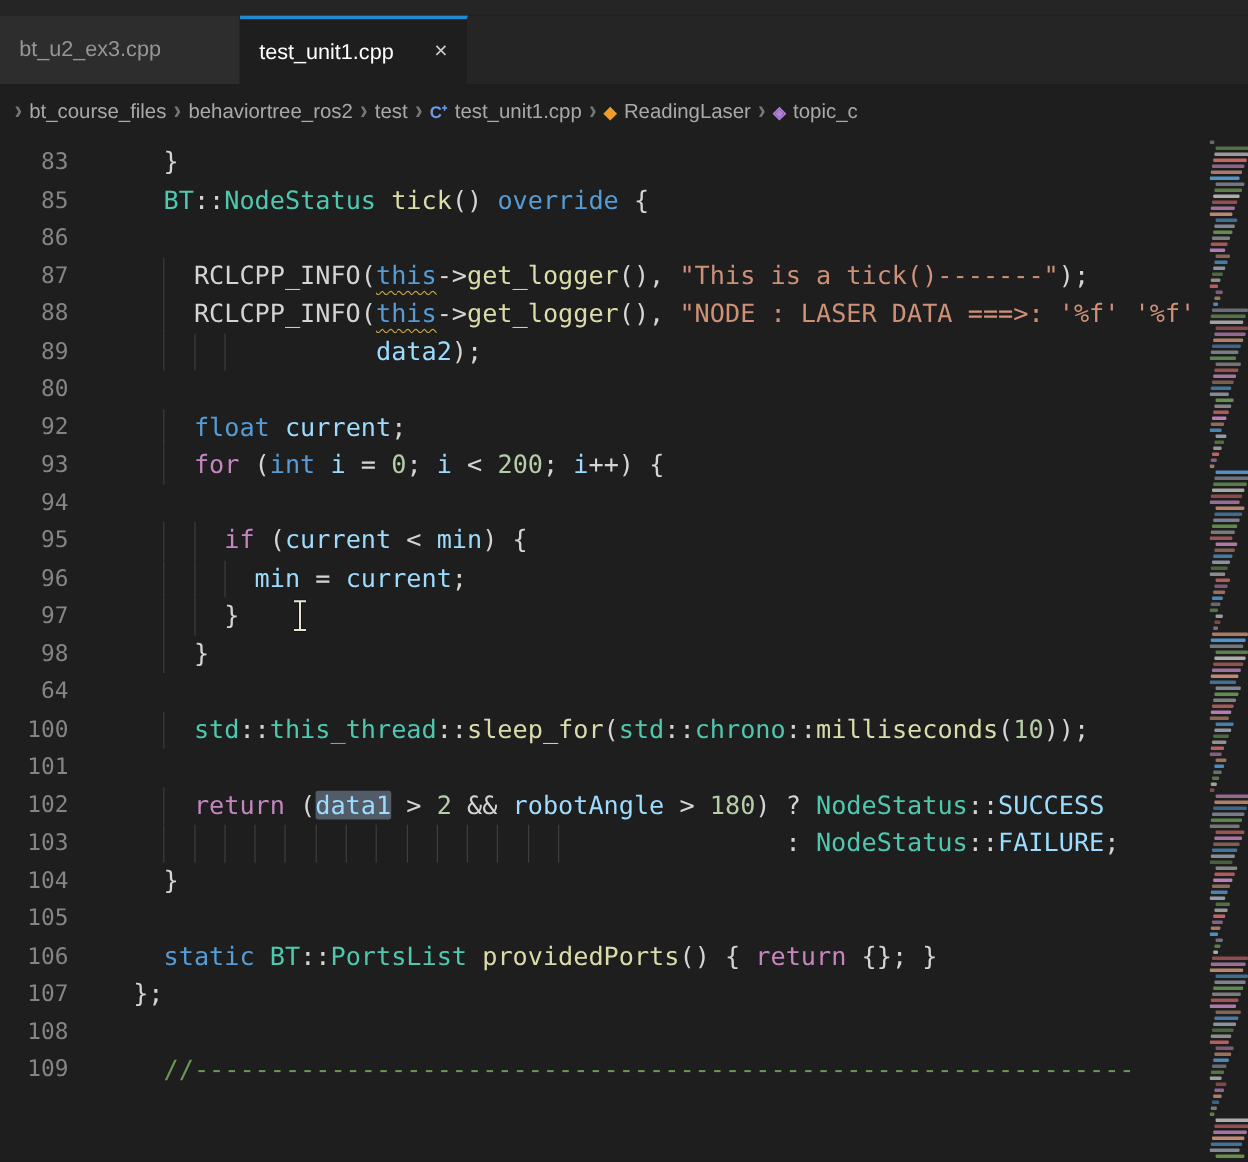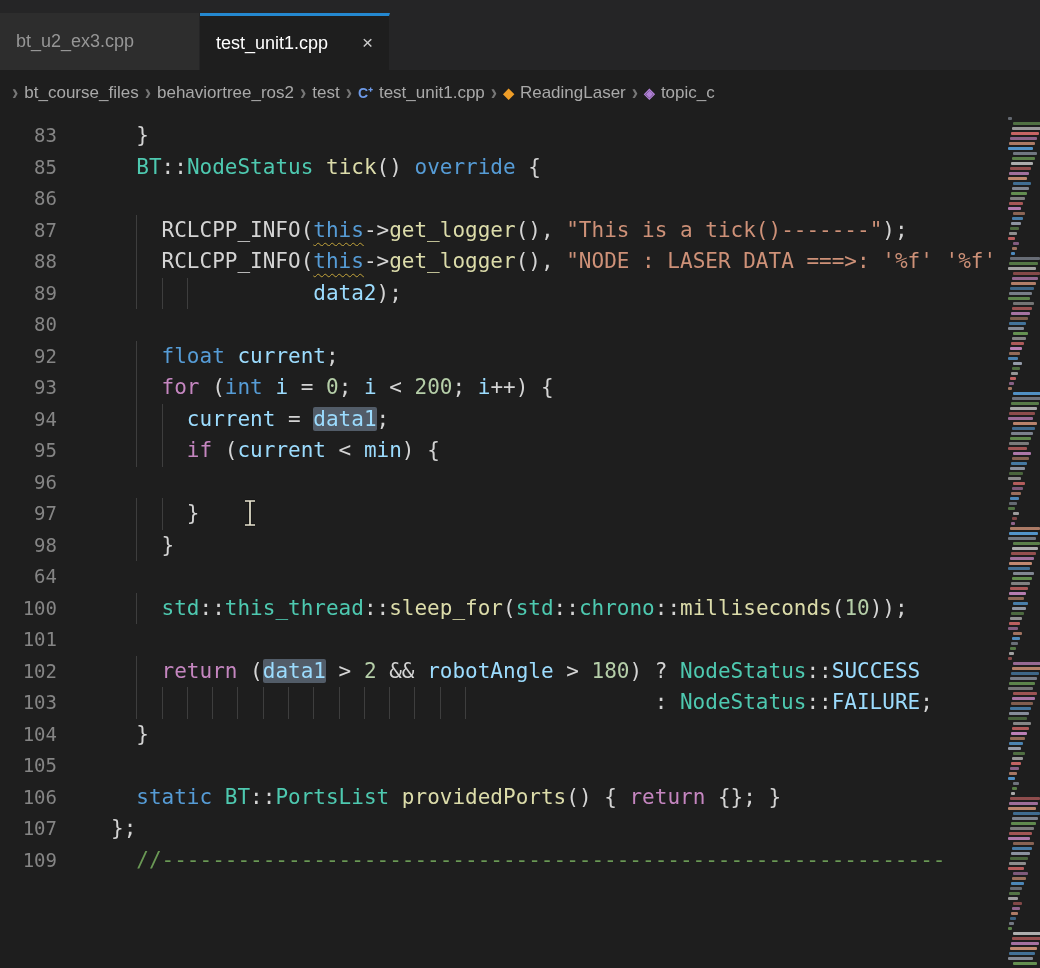--- a/index.html
+++ b/index.html
@@ -117,34 +117,35 @@
     <div id="lines">
         <div class="line"><span class="ln">83</span><span class="code"><span class="tk-fg">  }</span></span></div>
         <div class="line"><span class="ln">85</span><span class="code"><span class="tk-fg">  </span><span class="tk-type">BT</span><span class="tk-fg">::</span><span class="tk-type">NodeStatus</span><span class="tk-fg"> </span><span class="tk-fn">tick</span><span class="tk-fg">() </span><span class="tk-kw">override</span><span class="tk-fg"> {</span></span></div>
         <div class="line"><span class="ln">86</span><span class="code"></span></div>
         <div class="line"><span class="ln">87</span><span class="code"><i class="guide" style="left: 2ch;"></i><span class="tk-fg">    </span><span class="tk-macro">RCLCPP_INFO</span><span class="tk-fg">(</span><span class="tk-kw tk-sq">this</span><span class="tk-fg">-&gt;</span><span class="tk-fn">get_logger</span><span class="tk-fg">(), </span><span class="tk-str">"This is a tick()-------"</span><span class="tk-fg">);</span></span></div>
         <div class="line"><span class="ln">88</span><span class="code"><i class="guide" style="left: 2ch;"></i><span class="tk-fg">    </span><span class="tk-macro">RCLCPP_INFO</span><span class="tk-fg">(</span><span class="tk-kw tk-sq">this</span><span class="tk-fg">-&gt;</span><span class="tk-fn">get_logger</span><span class="tk-fg">(), </span><span class="tk-str">"NODE : LASER DATA ===&gt;: '%f' '%f'</span></span></div>
         <div class="line"><span class="ln">89</span><span class="code"><i class="guide" style="left: 2ch;"></i><i class="guide" style="left: 4ch;"></i><i class="guide" style="left: 6ch;"></i><span class="tk-fg">                </span><span class="tk-var">data2</span><span class="tk-fg">);</span></span></div>
         <div class="line"><span class="ln">80</span><span class="code"></span></div>
         <div class="line"><span class="ln">92</span><span class="code"><i class="guide" style="left: 2ch;"></i><span class="tk-fg">    </span><span class="tk-kw">float</span><span class="tk-fg"> </span><span class="tk-var">current</span><span class="tk-fg">;</span></span></div>
         <div class="line"><span class="ln">93</span><span class="code"><i class="guide" style="left: 2ch;"></i><span class="tk-fg">    </span><span class="tk-ctrl">for</span><span class="tk-fg"> (</span><span class="tk-kw">int</span><span class="tk-fg"> </span><span class="tk-var">i</span><span class="tk-fg"> = </span><span class="tk-num">0</span><span class="tk-fg">; </span><span class="tk-var">i</span><span class="tk-fg"> &lt; </span><span class="tk-num">200</span><span class="tk-fg">; </span><span class="tk-var">i</span><span class="tk-fg">++) {</span></span></div>
-        <div class="line"><span class="ln">94</span><span class="code"><i class="guide" style="left: 2ch;"></i><i class="guide" style="left: 4ch;"></i><span class="tk-fg">      </span><span class="tk-var">current</span><span class="tk-fg"> = </span><span class="tk-var tk-hl">data1</span><span class="tk-fg">;</span></span></div>
+        <div class="line"><span class="ln">94</span></div>
         <div class="line"><span class="ln">95</span><span class="code"><i class="guide" style="left: 2ch;"></i><i class="guide" style="left: 4ch;"></i><span class="tk-fg">      </span><span class="tk-ctrl">if</span><span class="tk-fg"> (</span><span class="tk-var">current</span><span class="tk-fg"> &lt; </span><span class="tk-var">min</span><span class="tk-fg">) {</span></span></div>
-        <div class="line"><span class="ln">96</span></div>
+        <div class="line"><span class="ln">96</span><span class="code"><i class="guide" style="left: 2ch;"></i><i class="guide" style="left: 4ch;"></i><i class="guide" style="left: 6ch;"></i><span class="tk-fg">        </span><span class="tk-var">min</span><span class="tk-fg"> = </span><span class="tk-var">current</span><span class="tk-fg">;</span></span></div>
         <div class="line"><span class="ln">97</span><span class="code"><i class="guide" style="left: 2ch;"></i><i class="guide" style="left: 4ch;"></i><span class="tk-fg">      }</span></span></div>
         <div class="line"><span class="ln">98</span><span class="code"><i class="guide" style="left: 2ch;"></i><span class="tk-fg">    }</span></span></div>
         <div class="line"><span class="ln">64</span><span class="code"></span></div>
         <div class="line"><span class="ln">100</span><span class="code"><i class="guide" style="left: 2ch;"></i><span class="tk-fg">    </span><span class="tk-type">std</span><span class="tk-fg">::</span><span class="tk-type">this_thread</span><span class="tk-fg">::</span><span class="tk-fn">sleep_for</span><span class="tk-fg">(</span><span class="tk-type">std</span><span class="tk-fg">::</span><span class="tk-type">chrono</span><span class="tk-fg">::</span><span class="tk-fn">milliseconds</span><span class="tk-fg">(</span><span class="tk-num">10</span><span class="tk-fg">));</span></span></div>
         <div class="line"><span class="ln">101</span><span class="code"></span></div>
         <div class="line"><span class="ln">102</span><span class="code"><i class="guide" style="left: 2ch;"></i><span class="tk-fg">    </span><span class="tk-ctrl">return</span><span class="tk-fg"> (</span><span class="tk-var tk-hl">data1</span><span class="tk-fg"> &gt; </span><span class="tk-num">2</span><span class="tk-fg"> &amp;&amp; </span><span class="tk-var">robotAngle</span><span class="tk-fg"> &gt; </span><span class="tk-num">180</span><span class="tk-fg">) ? </span><span class="tk-type">NodeStatus</span><span class="tk-fg">::</span><span class="tk-var">SUCCESS</span></span></div>
         <div class="line"><span class="ln">103</span><span class="code"><i class="guide" style="left: 2ch;"></i><i class="guide" style="left: 4ch;"></i><i class="guide" style="left: 6ch;"></i><i class="guide" style="left: 8ch;"></i><i class="guide" style="left: 10ch;"></i><i class="guide" style="left: 12ch;"></i><i class="guide" style="left: 14ch;"></i><i class="guide" style="left: 16ch;"></i><i class="guide" style="left: 18ch;"></i><i class="guide" style="left: 20ch;"></i><i class="guide" style="left: 22ch;"></i><i class="guide" style="left: 24ch;"></i><i class="guide" style="left: 26ch;"></i><i class="guide" style="left: 28ch;"></i><span class="tk-fg">                                           : </span><span class="tk-type">NodeStatus</span><span class="tk-fg">::</span><span class="tk-var">FAILURE</span><span class="tk-fg">;</span></span></div>
         <div class="line"><span class="ln">104</span><span class="code"><span class="tk-fg">  }</span></span></div>
         <div class="line"><span class="ln">105</span><span class="code"></span></div>
         <div class="line"><span class="ln">106</span><span class="code"><span class="tk-fg">  </span><span class="tk-kw">static</span><span class="tk-fg"> </span><span class="tk-type">BT</span><span class="tk-fg">::</span><span class="tk-type">PortsList</span><span class="tk-fg"> </span><span class="tk-fn">providedPorts</span><span class="tk-fg">() { </span><span class="tk-ctrl">return</span><span class="tk-fg"> {}; }</span></span></div>
         <div class="line"><span class="ln">107</span><span class="code"><span class="tk-fg">};</span></span></div>
+        <div class="line"><span class="ln">108</span><span class="code"></span></div>
         <div class="line"><span class="ln">109</span><span class="code"><span class="tk-cmt">  //--------------------------------------------------------------</span></span></div>
       </div>
     <div class="minimap" id="minimap">
         <div class="mm-row" style="width: 4px; background: rgb(157, 165, 180); margin-left: 0px; opacity: 0.55;"></div>
         <div class="mm-row" style="width: 30px; background: rgb(106, 153, 85); margin-left: 5px; opacity: 0.68;"></div>
         <div class="mm-row" style="width: 29px; background: rgb(184, 184, 184); margin-left: 4px; opacity: 0.81;"></div>
         <div class="mm-row" style="width: 28px; background: rgb(209, 105, 105); margin-left: 3px; opacity: 0.94;"></div>
         <div class="mm-row" style="width: 27px; background: rgb(197, 134, 192); margin-left: 2px; opacity: 0.67;"></div>
         <div class="mm-row" style="width: 26px; background: rgb(206, 145, 120); margin-left: 1px; opacity: 0.8;"></div>
         <div class="mm-row" style="width: 25px; background: rgb(86, 156, 214); margin-left: 0px; opacity: 0.93;"></div>

